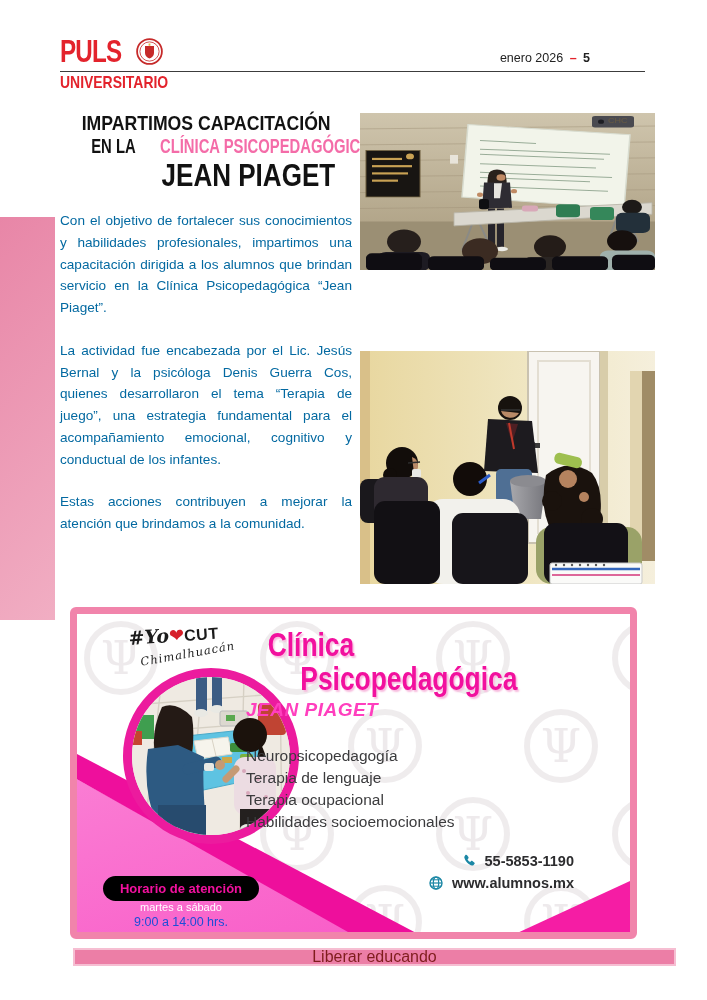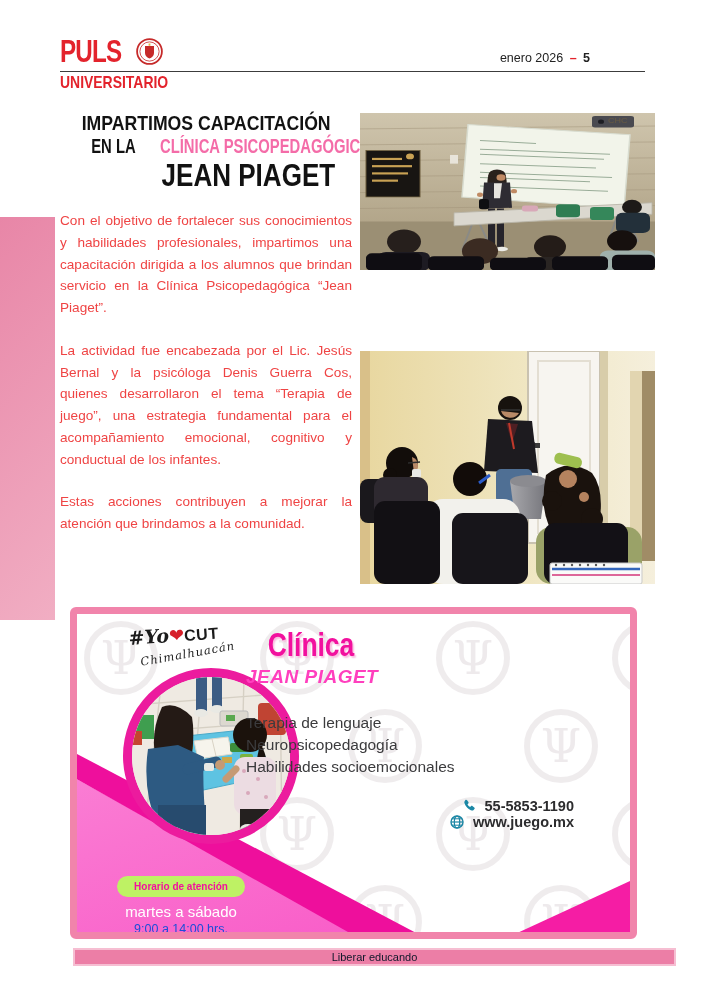--- a/index.html
+++ b/index.html
@@ -21,21 +21,21 @@
   .issue{position:absolute;top:51px;left:445px;width:200px;text-align:center;font-size:12.5px;color:#222;}
   .issue .dash{color:#e3232c;font-weight:700;padding:0 3px;}
   .issue .pagenum{font-weight:800;}
   
   .title-block{position:absolute;left:58px;top:111px;width:294px;text-align:right;color:#121212;}
   .t1,.t2{font-size:21px;font-weight:900;line-height:1.1;white-space:nowrap;}
   .t1 span,.t2 span,.t3 span{display:inline-block;transform:scaleX(.84);transform-origin:center;}
   .t2 .hl{color:#f46ca8;}
   .t3{font-size:31px;font-weight:900;line-height:1.08;margin-top:2px;padding-left:28px;white-space:nowrap;}
   .paras{position:absolute;left:60px;top:210px;width:292px;}
-  .paras p{margin:0 0 21px 0;font-size:13.6px;line-height:1.6;color:#ef4444;
+  .paras p{margin:0 0 21px 0;font-size:13.6px;line-height:1.6;color:#0369a1;
     text-align:justify;text-justify:inter-word;}
   
   .photo{position:absolute;overflow:hidden;background:#ccc;}
   .photo1{left:360px;top:113px;width:295px;height:157px;}
   .photo2{left:360px;top:351px;width:295px;height:233px;}
   .photo svg{display:block;width:100%;height:100%;}
   
   .flyer{position:absolute;left:70px;top:607px;width:553px;height:318px;
     border:7px solid #f184ab;border-radius:6px;background:#ffffff;overflow:hidden;}
   .wm{position:absolute;inset:0;opacity:.22;}
@@ -56,31 +56,31 @@
   .circle-photo{position:absolute;left:46px;top:54px;width:158px;height:158px;border-radius:50%;
     border:9px solid #ec1b9e;overflow:hidden;background:#efeae2;}
   .circle-photo svg{display:block;width:100%;height:100%;}
   .flyer-right{position:absolute;right:44px;top:14px;width:340px;}
   .clinic-t{color:#f2109e;font-weight:900;font-size:33px;line-height:1.02;white-space:nowrap;
     text-shadow:2px 2px 2px #f8bade;}
   .clinic-t span{display:inline-block;transform:scaleX(.8);transform-origin:right center;}
   .clinic-sub{color:#ff3fbe;font-weight:900;font-style:italic;font-size:19px;letter-spacing:.5px;margin-top:4px;}
   .services{margin-top:24px;font-size:15.5px;line-height:1.42;color:#3b3b3d;}
   .contact{margin-top:20px;margin-right:12px;font-size:14.5px;font-weight:700;color:#2c2c2e;}
-  .contact .crow{display:flex;justify-content:flex-end;align-items:center;gap:9px;margin-top:0;}
+  .contact .crow{display:flex;justify-content:flex-end;align-items:center;gap:9px;margin-top:6px;}
   .contact svg{flex:0 0 auto;}
   .schedule{position:absolute;left:8px;top:262px;width:192px;text-align:center;}
-  .pill{display:inline-block;background:#bef264;border-radius:14px;padding:5px 17px;
-    font-size:10px;font-weight:800;color:#f2109e;}
-  .sch-days{color:#ffffff;font-size:15px;margin-top:6px;}
+  .pill{display:inline-block;background:#000000;border-radius:14px;padding:5px 17px;
+    font-size:13px;font-weight:800;color:#f2109e;}
+  .sch-days{color:#ffffff;font-size:11px;}
   .sch-hours{color:#1d4ed8;font-size:12.5px;margin-top:2px;}
   
   .footer-bar{position:absolute;left:73px;top:948px;width:599px;height:14px;
     background:#ec7ea6;border:2px solid #f6bed2;display:flex;align-items:center;justify-content:center;}
-  .footer-bar span{color:#0f172a;font-size:11px;line-height:1;}
+  .footer-bar span{color:#7f1d1d;font-size:16px;line-height:1;}
 </style>
 </head>
 <body>
 
 <div class="sidebar"></div>
 
 <div class="brand">
   <div class="brand-row">
     <span class="brand-top">PULS</span>
     <svg class="seal" viewBox="0 0 27 27">
@@ -345,42 +345,44 @@
           <circle cx="134" cy="120" r="2"></circle>
         </g>
       <path d="M104,92 L94,102" stroke="#c59a74" stroke-width="7" stroke-linecap="round"></path>
       <rect x="108" y="132" width="34" height="26" fill="#24201f"></rect>
       <ellipse cx="116" cy="152" rx="8" ry="5" fill="#e9e9e4"></ellipse>
     </svg>
   </div>
 
   <div class="flyer-right">
     <div class="clinic-t"><span>Clínica</span></div>
+    <div class="clinic-t"><span>Psicopedagógica</span></div>
     <div class="clinic-sub">JEAN PIAGET</div>
     <div class="services">
+      <div>Neuropsicopedagogía</div>
       <div>Terapia de lenguaje</div>
-      <div>Neuropsicopedagogía</div>
+      <div>Terapia ocupacional</div>
       <div>Habilidades socioemocionales</div>
     </div>
     <div class="contact">
       <div class="crow">
         <svg width="14" height="14" viewBox="0 0 14 14">
           <path d="M3.4 1.1c.5-.5 1.3-.4 1.7.2l1.3 1.8c.3.5.3 1.1-.1 1.5l-.8.8c.6 1.1 1.5 2 2.6 2.6l.8-.8c.4-.4 1.1-.5 1.5-.1l1.8 1.3c.6.4.7 1.2.2 1.7l-.8.9c-.4.4-1 .6-1.6.5C7 11 3 7 2.3 3.5c-.1-.6.1-1.2.5-1.6z" fill="#1b87a5"></path>
         </svg>
         <span>55-5853-1190</span>
       </div>
       <div class="crow">
         <svg width="14" height="14" viewBox="0 0 14 14">
           <circle cx="7" cy="7" r="6" fill="none" stroke="#1b87a5" stroke-width="1.4"></circle>
           <ellipse cx="7" cy="7" rx="2.7" ry="6" fill="none" stroke="#1b87a5" stroke-width="1.2"></ellipse>
           <line x1="1" y1="7" x2="13" y2="7" stroke="#1b87a5" stroke-width="1.2"></line>
           <line x1="1.8" y1="3.8" x2="12.2" y2="3.8" stroke="#1b87a5" stroke-width="1"></line>
           <line x1="1.8" y1="10.2" x2="12.2" y2="10.2" stroke="#1b87a5" stroke-width="1"></line>
         </svg>
-        <span>www.juego.mx</span>
+        <span>www.alumnos.mx</span>
       </div>
     </div>
   </div>
 
   <div class="schedule">
     <span class="pill">Horario de atención</span>
     <div class="sch-days">martes a sábado</div>
     <div class="sch-hours">9:00 a 14:00 hrs.</div>
   </div>
 </div>

